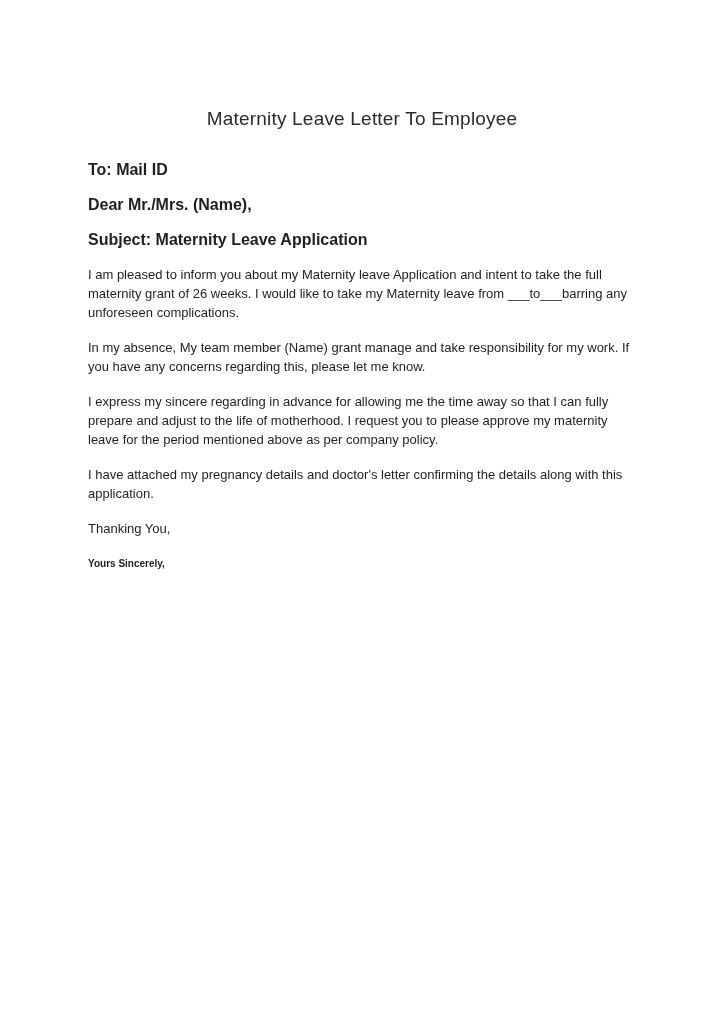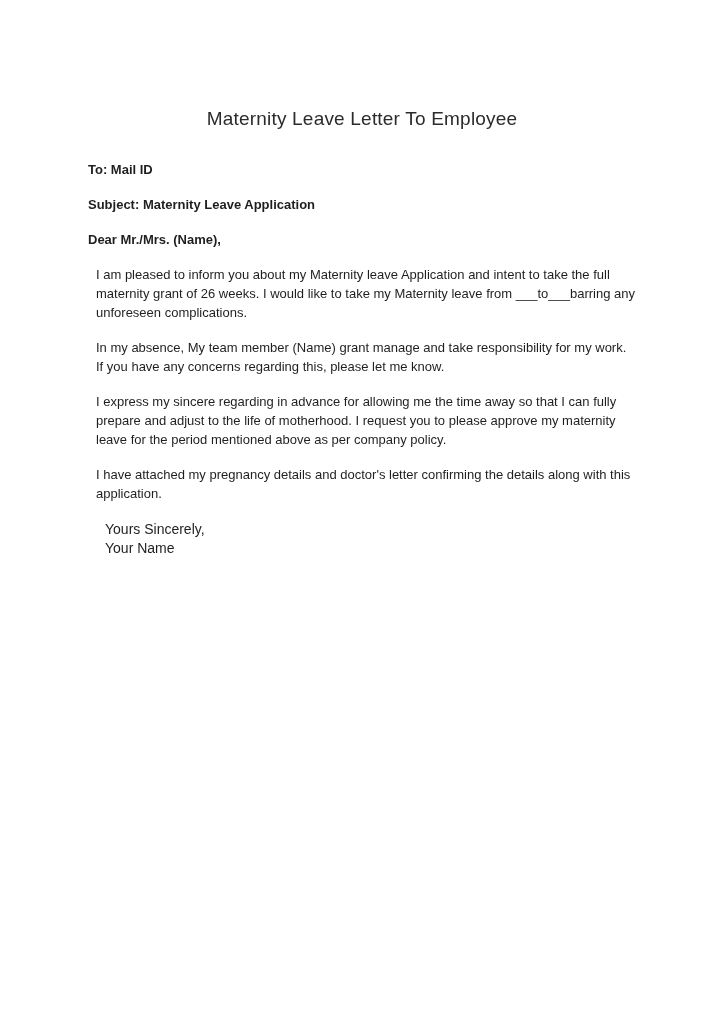--- a/index.html
+++ b/index.html
@@ -28,63 +28,63 @@
     margin: 0 0 30px 0;
     font-size: 19px;
     line-height: 23px;
     font-weight: 400;
     text-align: center;
     color: #2b2b2b;
     letter-spacing: 0.2px;
   }
   .field {
     margin: 0 0 16px 0;
-    font-size: 13px;
+    font-size: 16px;
     line-height: 19px;
     font-weight: 700;
   }
   .para {
-    margin: 0 0 16px 8px;
+    margin: 0 0 16px 0;
     font-size: 13px;
     line-height: 19px;
     font-weight: 400;
   }
   .signoff-block {
-    margin: 17px;
-    font-size: 14px;
+    margin: 0;
+    font-size: 10px;
     line-height: 19px;
-    font-weight: 400;
+    font-weight: 700;
   }
   .signoff-block p {
     margin: 0;
   }
 </style>
 </head>
 <body>
 
 <div class="page">
   <div class="content">
 
     <h1 class="title">Maternity Leave Letter To Employee</h1>
 
     <p class="field">To: Mail ID</p>
 
 
+    <p class="field">Dear Mr./Mrs. (Name),</p>
+
     <p class="field">Subject: Maternity Leave Application</p>
-
-    <p class="field">Dear Mr./Mrs. (Name),</p>
 
     <p class="para">I am pleased to inform you about my Maternity leave Application and intent to take the full maternity grant of 26 weeks. I would like to take my Maternity leave from ___to___barring any unforeseen complications.</p>
 
     <p class="para">In my absence, My team member (Name) grant manage and take responsibility for my work. If you have any concerns regarding this, please let me know.</p>
 
     <p class="para">I express my sincere regarding in advance for allowing me the time away so that I can fully prepare and adjust to the life of motherhood. I request you to please approve my maternity leave for the period mentioned above as per company policy.</p>
 
     <p class="para">I have attached my pregnancy details and doctor's letter confirming the details along with this application.</p>
 
+    <p class="para">Thanking You,</p>
 
     <div class="signoff-block">
       <p>Yours Sincerely,</p>
-      <p>Your Name</p>
     </div>
 
   </div>
 </div>
 
 </body></html>

